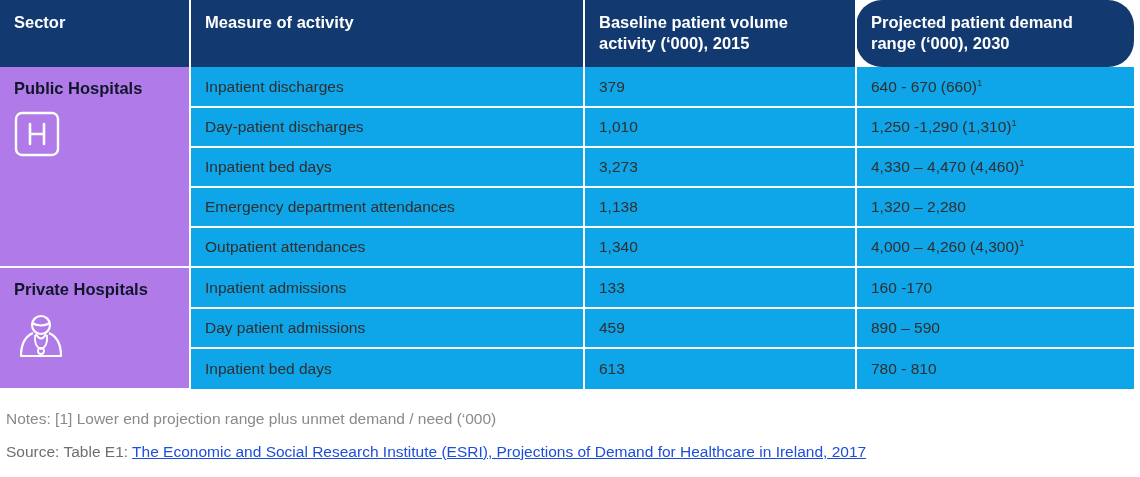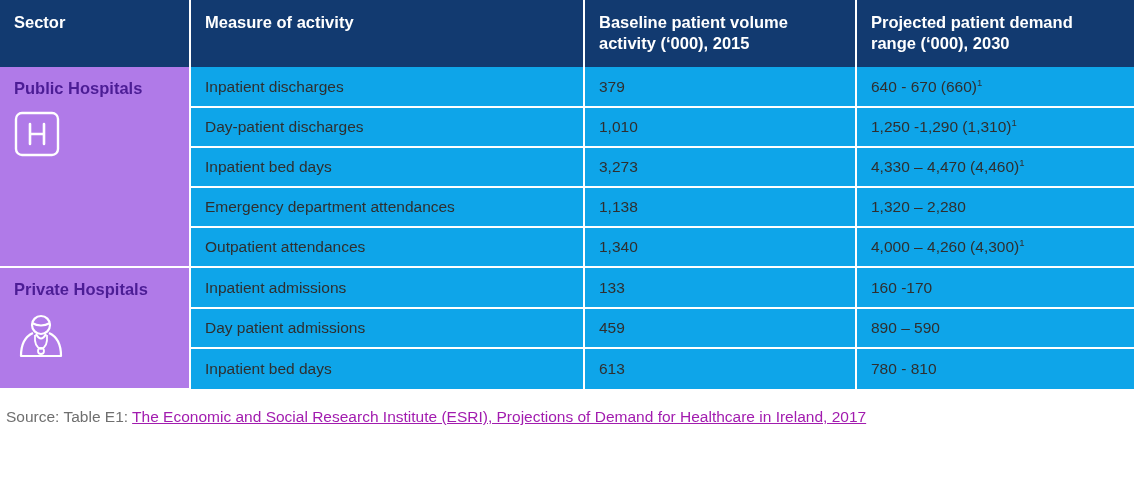--- a/index.html
+++ b/index.html
@@ -38,42 +38,42 @@
     font-size: 16.5px;
     font-weight: bold;
     text-align: left;
     vertical-align: top;
     padding: 12px 14px 14px 14px;
     line-height: 1.25;
     border-right: 2px solid #ffffff;
     height: 46px;
     box-sizing: border-box;
   }
-  thead th:last-child { border-right: none; }
+  thead th:last-child { border-right: none; border-radius: 26px; }
 
   tbody td {
     font-size: 15.5px;
     color: #2f2f2f;
     background: #0ea5e9;
     padding: 10px 14px;
     vertical-align: middle;
     border-bottom: 2px solid #ffffff;
     border-right: 2px solid #ffffff;
     height: 40px;
     box-sizing: border-box;
     white-space: nowrap;
     overflow: hidden;
   }
   tbody td:last-child { border-right: none; }
   tbody tr:last-child td { border-bottom: none; }
 
   
   td.sector {
     background: #b07ae8;
-    color: #4c1d95;
+    color: #0f172a;
     vertical-align: top;
     padding: 12px 14px 14px 14px;
     border-right: 2px solid #ffffff;
     border-bottom: 2px solid #ffffff;
     position: relative;
   }
   td.sector .sector-label {
     font-size: 16.5px;
     font-weight: bold;
     line-height: 1.2;
@@ -101,21 +101,21 @@
     color: #8a8a8a;
     line-height: 1.45;
     margin-bottom: 12px;
   }
   .source-line {
     font-size: 15.5px;
     color: #6f6f6f;
   }
   .source-label { color: #6f6f6f; text-align: right; }
   .source-link {
-    color: #a21caf;
+    color: #1d4ed8;
     text-decoration: underline;
     cursor: pointer;
   }
 </style>
 </head>
 <body>
 
 <div class="page">
 
   <table class="tbl">
@@ -202,16 +202,17 @@
       <tr>
         <td>Inpatient bed days</td>
         <td>613</td>
         <td><span>780 - 810</span><sup></sup></td>
       </tr>
 
     </tbody>
   </table>
 
   <div class="notes">
+    <div class="note-line">Notes: [1] Lower end projection range plus unmet demand / need (‘000)</div>
     <div class="source-line"><span class="source-label">Source: Table E1: </span><span class="source-link">The Economic and Social Research Institute (ESRI), Projections of Demand for Healthcare in Ireland, 2017</span></div>
   </div>
 
 </div>
 
 </body></html>

